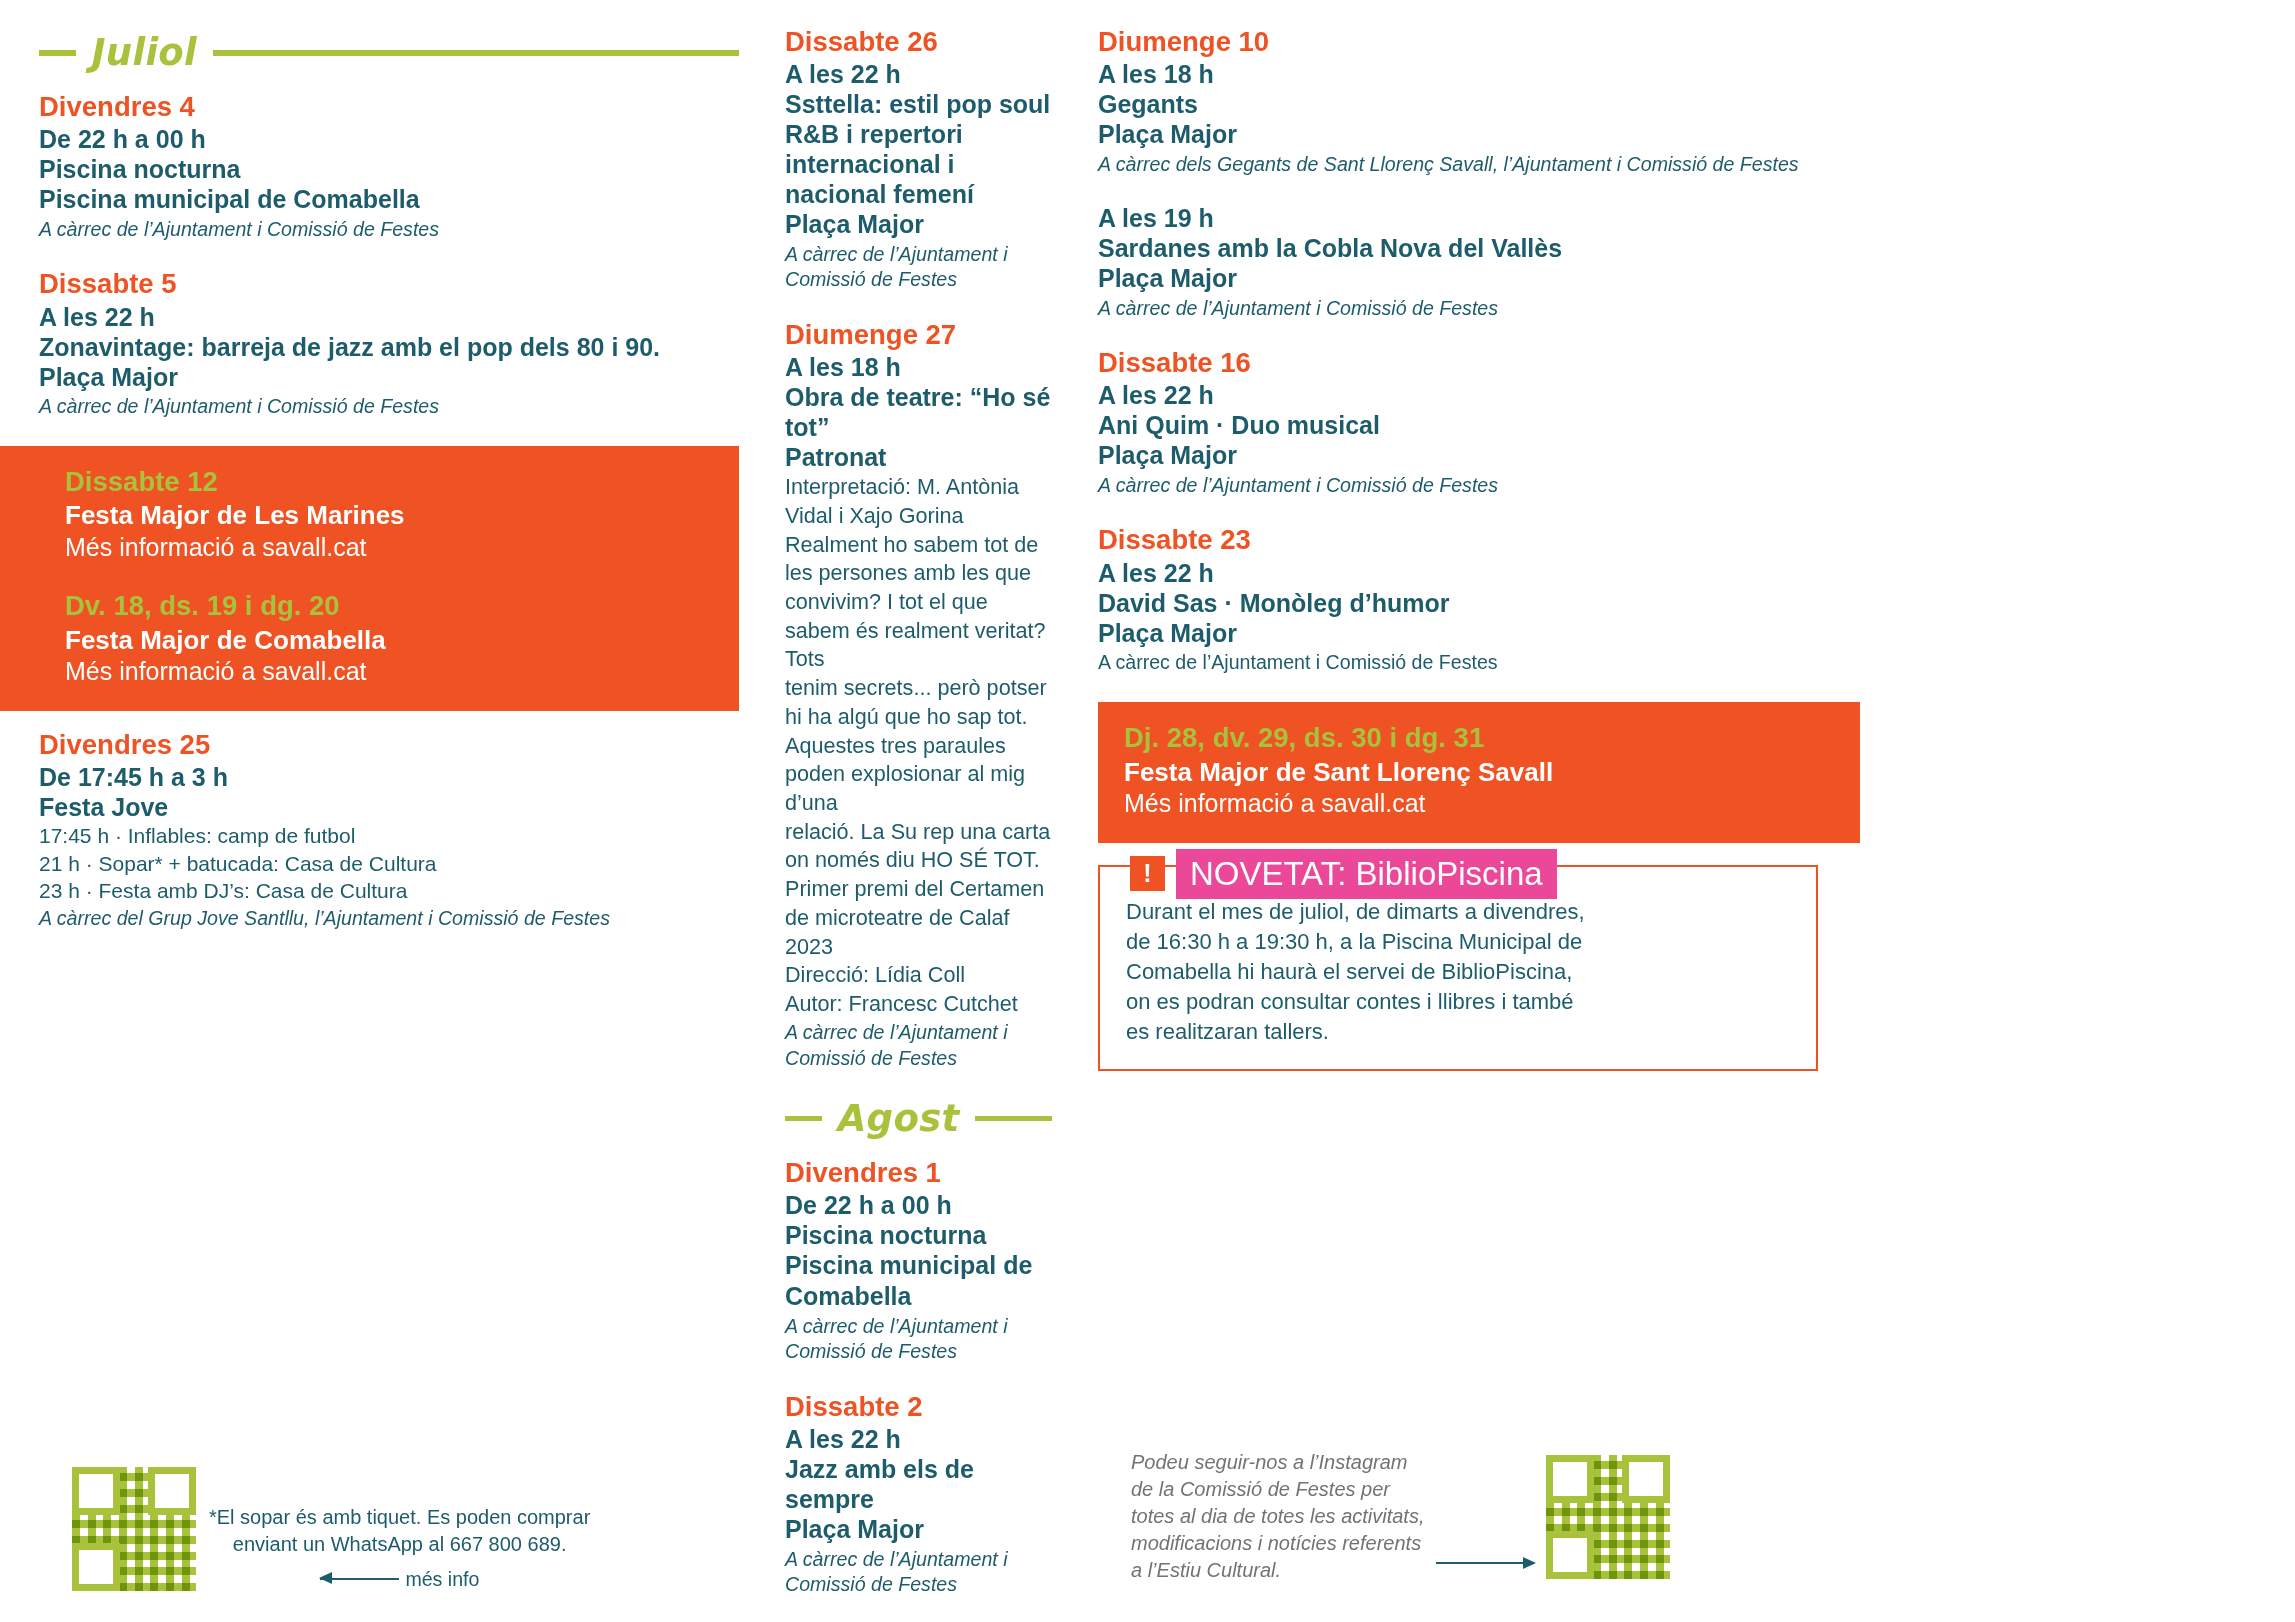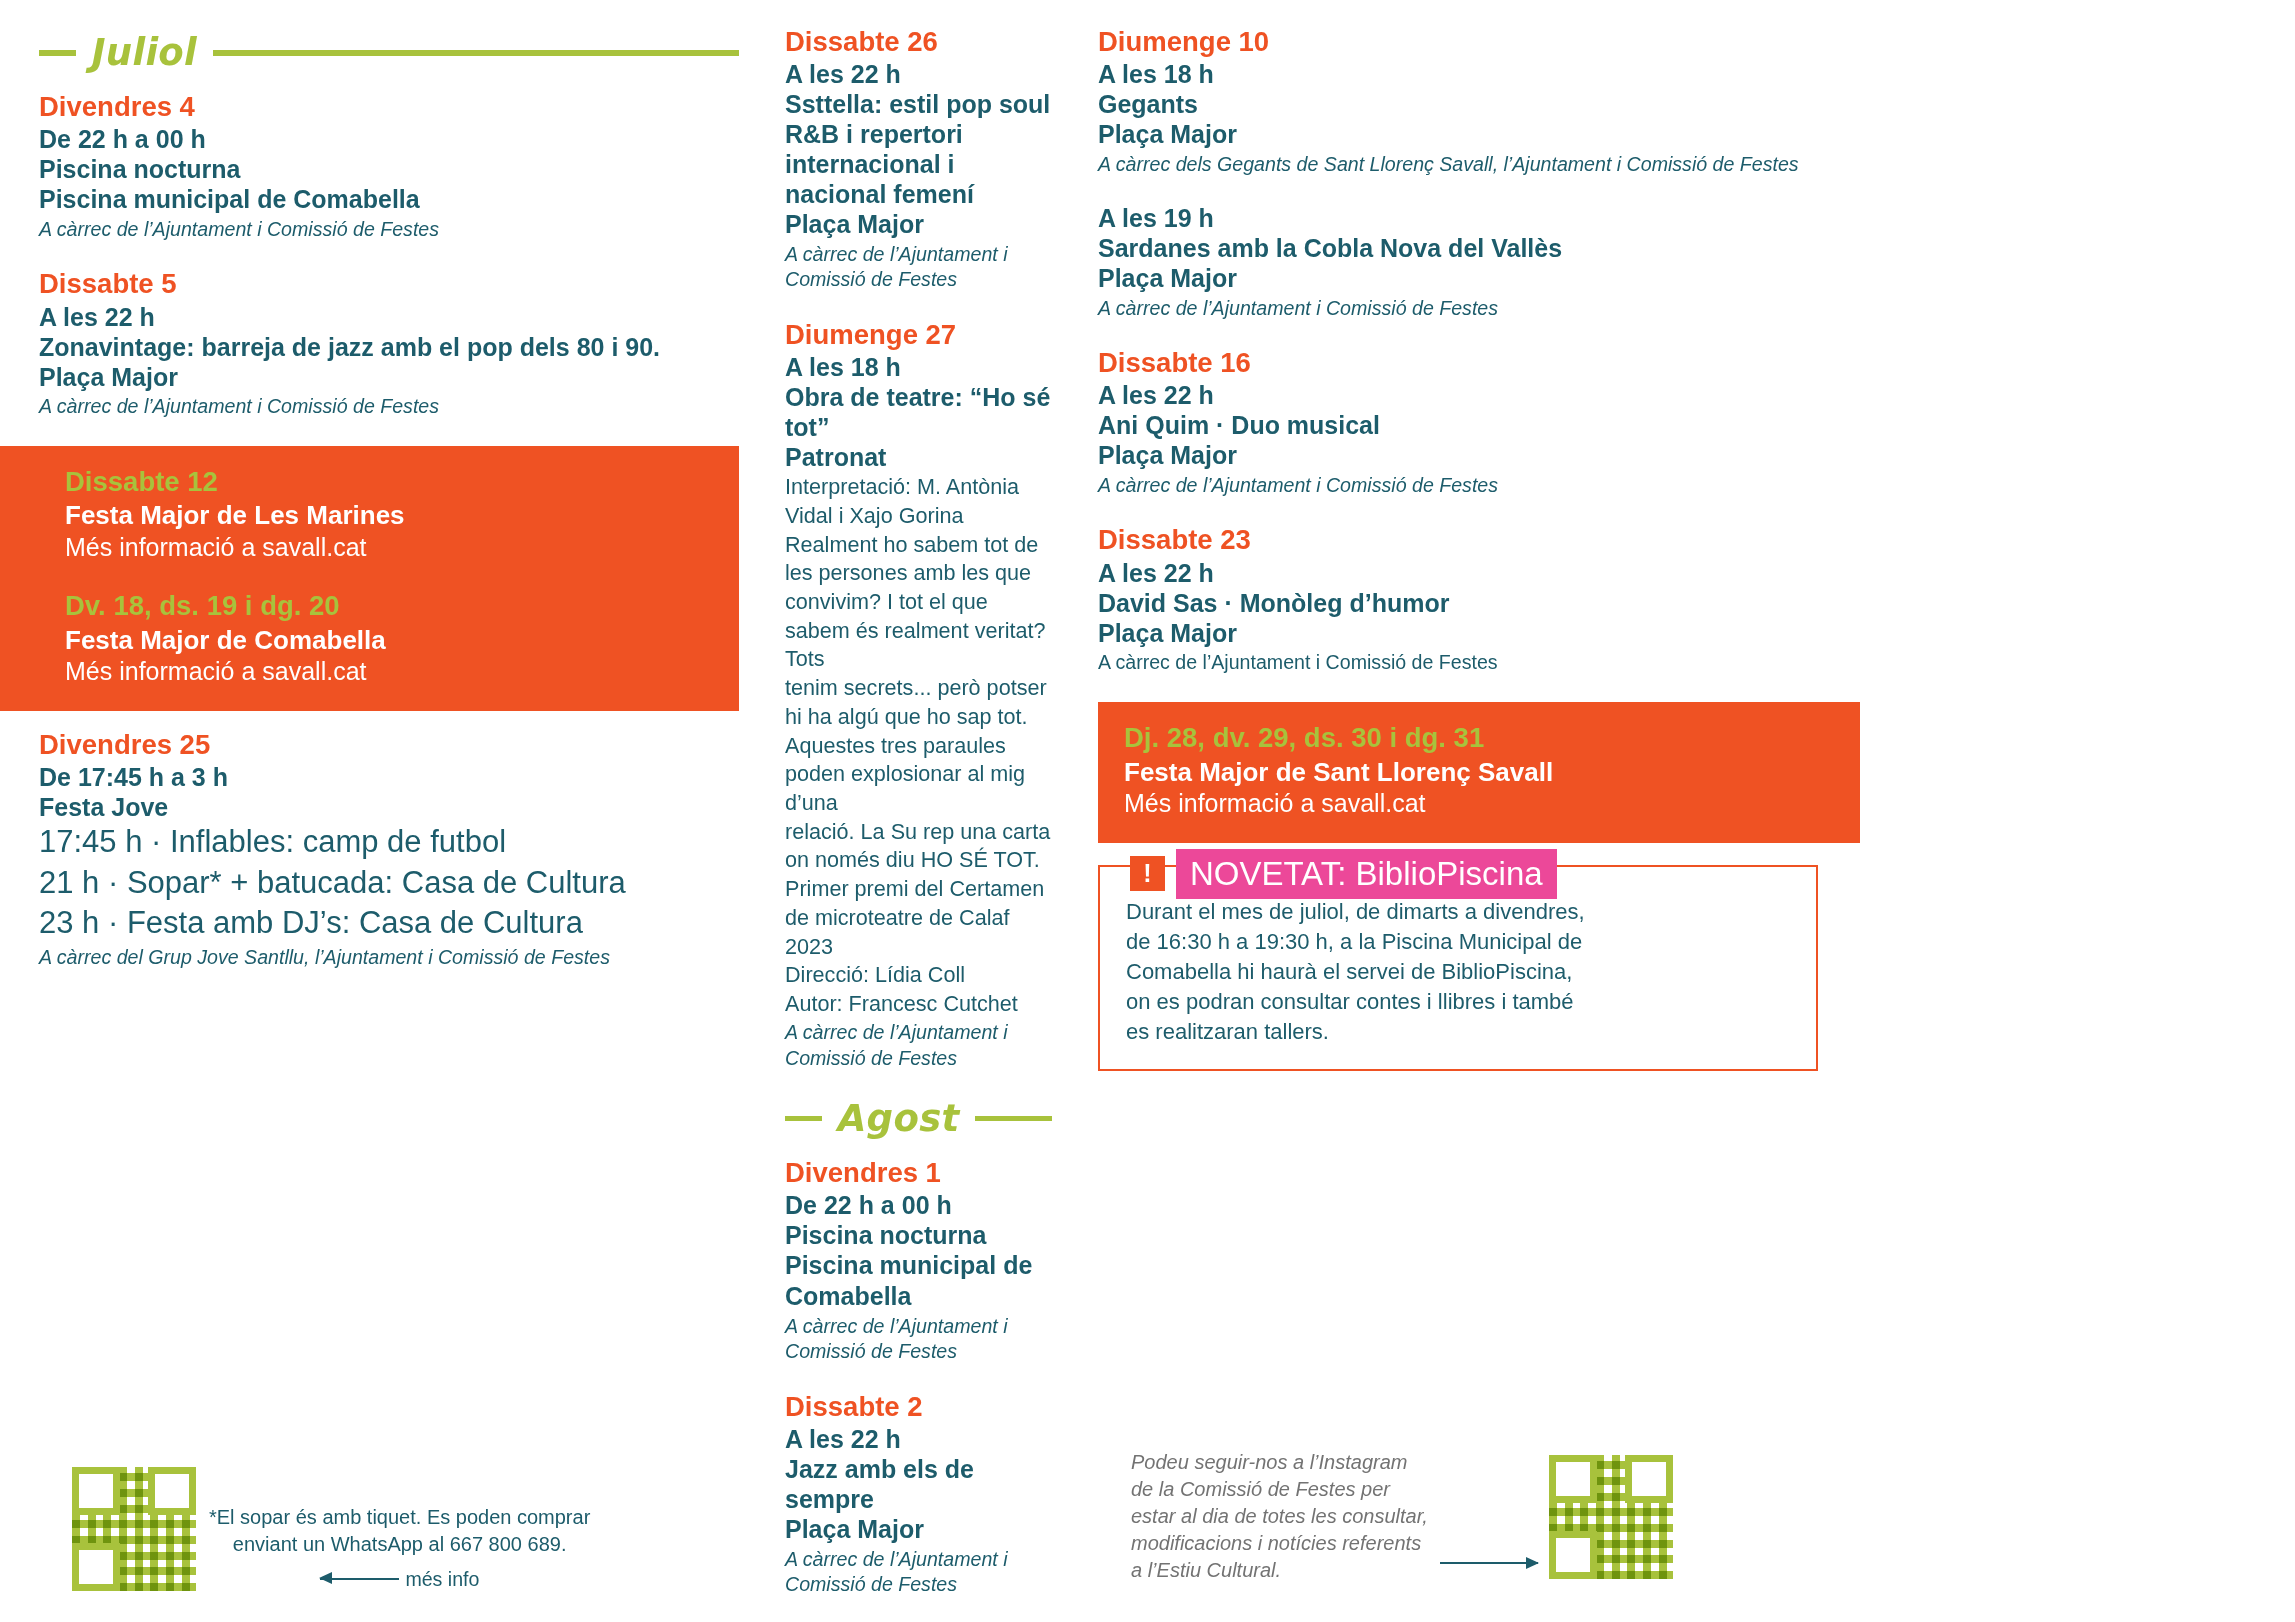--- a/index.html
+++ b/index.html
@@ -87,21 +87,21 @@
     line-height: 1.2;
   }
   .ev-place {
     color: #1d5c6b;
     font-size: 25px;
     font-weight: bold;
     line-height: 1.25;
   }
   .ev-lines div {
     color: #1d5c6b;
-    font-size: 31px;
+    font-size: 21px;
     line-height: 1.3;
   }
   .ev-note {
     color: #1d5c6b;
     font-size: 19.6px;
     font-style: italic;
     line-height: 1.3;
     margin-top: 1.3px;
   }
   .ev-note.plain { font-style: normal; }
@@ -454,21 +454,21 @@
           <div>Comabella hi haurà el servei de BiblioPiscina,</div>
           <div>on es podran consultar contes i llibres i també</div>
           <div>es realitzaran tallers.</div>
         </div>
       </div>
 
       <div class="footer-bottom-3">
         <div class="insta-text">
           <div>Podeu seguir-nos a l’Instagram</div>
           <div>de la Comissió de Festes per</div>
-          <div>estar al dia de totes les consultar,</div>
+          <div>totes al dia de totes les activitats,</div>
           <div>modificacions i notícies referents</div>
           <div>a l’Estiu Cultural.</div>
         </div>
         <div class="arrow-right"></div>
         <div class="qr-wrap">
           <div class="qr"></div>
           <div class="qr-corner" style="top:0;left:0;"></div>
           <div class="qr-corner" style="top:0;right:0;"></div>
           <div class="qr-corner" style="bottom:0;left:0;"></div>
         </div>

